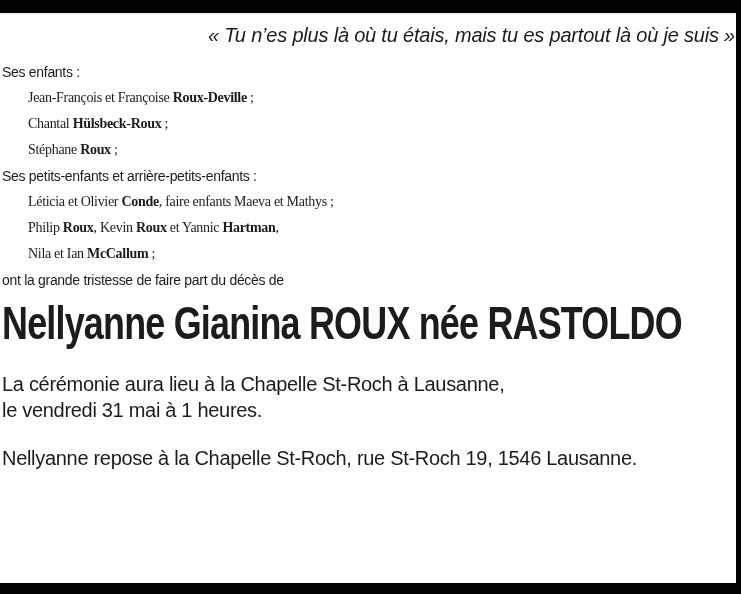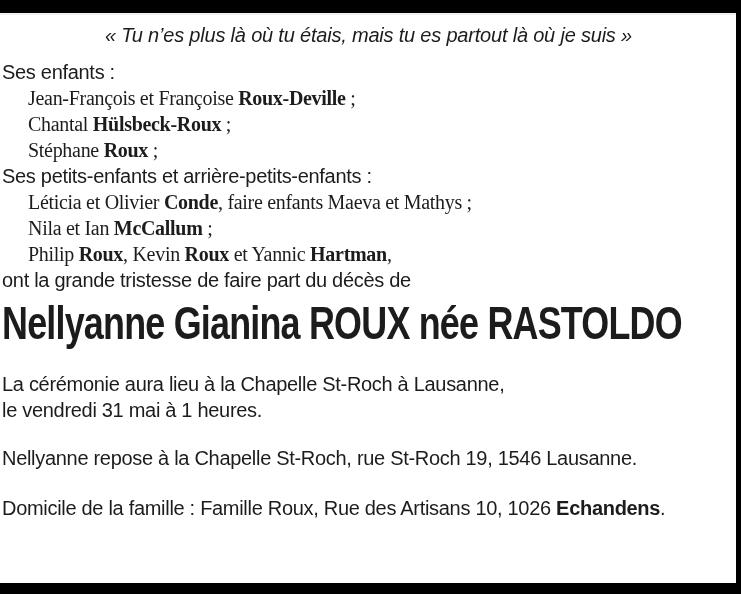--- a/index.html
+++ b/index.html
@@ -8,24 +8,24 @@
     background:#ffffff;
     font-family:"Liberation Sans", sans-serif;
     color:#1c1c1c;
   }
   .bar-top{position:absolute;top:0;left:0;width:741px;height:13px;}
   .bar-top-shadow{position:absolute;top:13px;left:0;width:741px;height:2px;background:#f0f0f0;}
   .bar-bottom{position:absolute;bottom:0;left:0;width:741px;height:11px;}
   .bar-right{position:absolute;top:0;right:0;width:5px;height:594px;}
   .content{position:absolute;top:13px;left:2px;right:6px;}
   .quote{
-    margin-top:10px;text-align:center;font-style:italic;
+    margin-top:10px;text-align:right;font-style:italic;
     font-size:20px;line-height:24px;letter-spacing:-0.2px;font-weight:500;
   }
-  .family{margin-top:12px;font-size:20px;line-height:26px;letter-spacing:-0.3px;}
+  .family{margin-top:12px;font-size:14px;line-height:26px;letter-spacing:-0.3px;}
   .fline.indent{padding-left:26px;font-family:Liberation Serif, serif;}
   .headline{
     margin-top:4px;font-size:46px;font-weight:bold;line-height:52px;
     white-space:nowrap;letter-spacing:-1px;
     transform:scaleX(0.78);transform-origin:left center;
   }
   .death-line{margin-top:6px;font-size:20px;line-height:26px;letter-spacing:-0.3px;}
   .death-line sup, .para sup{font-size:12px;line-height:0;}
   .para{margin-top:22px;font-size:20px;line-height:26px;letter-spacing:-0.3px;}
   .para.last{margin-top:24px;}
@@ -43,30 +43,29 @@
 
   <div class="quote">« Tu n’es plus là où tu étais, mais tu es partout là où je suis »</div>
 
   <div class="family">
       <div class="fline"><span>Ses enfants :</span></div>
       <div class="fline indent"><span>Jean-François et Françoise </span><b>Roux-Deville</b><span> ;</span></div>
       <div class="fline indent"><span>Chantal </span><b>Hülsbeck-Roux</b><span> ;</span></div>
       <div class="fline indent"><span>Stéphane </span><b>Roux</b><span> ;</span></div>
       <div class="fline"><span>Ses petits-enfants et arrière-petits-enfants :</span></div>
       <div class="fline indent"><span>Léticia et Olivier </span><b>Conde</b><span>, faire enfants Maeva et Mathys ;</span></div>
+      <div class="fline indent"><span>Philip </span><b>Roux</b><span>, Kevin </span><b>Roux</b><span> et Yannic </span><b>Hartman</b><span>,</span></div>
       <div class="fline indent"><span>Nila et Ian </span><b>McCallum</b><span> ;</span></div>
-      <div class="fline indent"><span>Philip </span><b>Roux</b><span>, Kevin </span><b>Roux</b><span> et Yannic </span><b>Hartman</b><span>,</span></div>
       <div class="fline"><span>ont la grande tristesse de faire part du décès de</span></div>
     </div>
 
   <div class="headline">Nellyanne Gianina ROUX née RASTOLDO</div>
 
 
   <div class="para">
       <div>La cérémonie aura lieu à la Chapelle St-Roch à Lausanne,</div>
       <div>le vendredi 31 mai à 1 heures.</div>
     </div>
 
   <div class="para">Nellyanne repose à la Chapelle St-Roch, rue St-Roch 19, 1546 Lausanne.</div>
 
-  <div class="para last"><span>Domicile de la famille : Famille Roux, Rue des Artisans 10, 1026 </span><b>Echandens</b><span>.</span></div>
 
 </div>
 
 </body></html>

